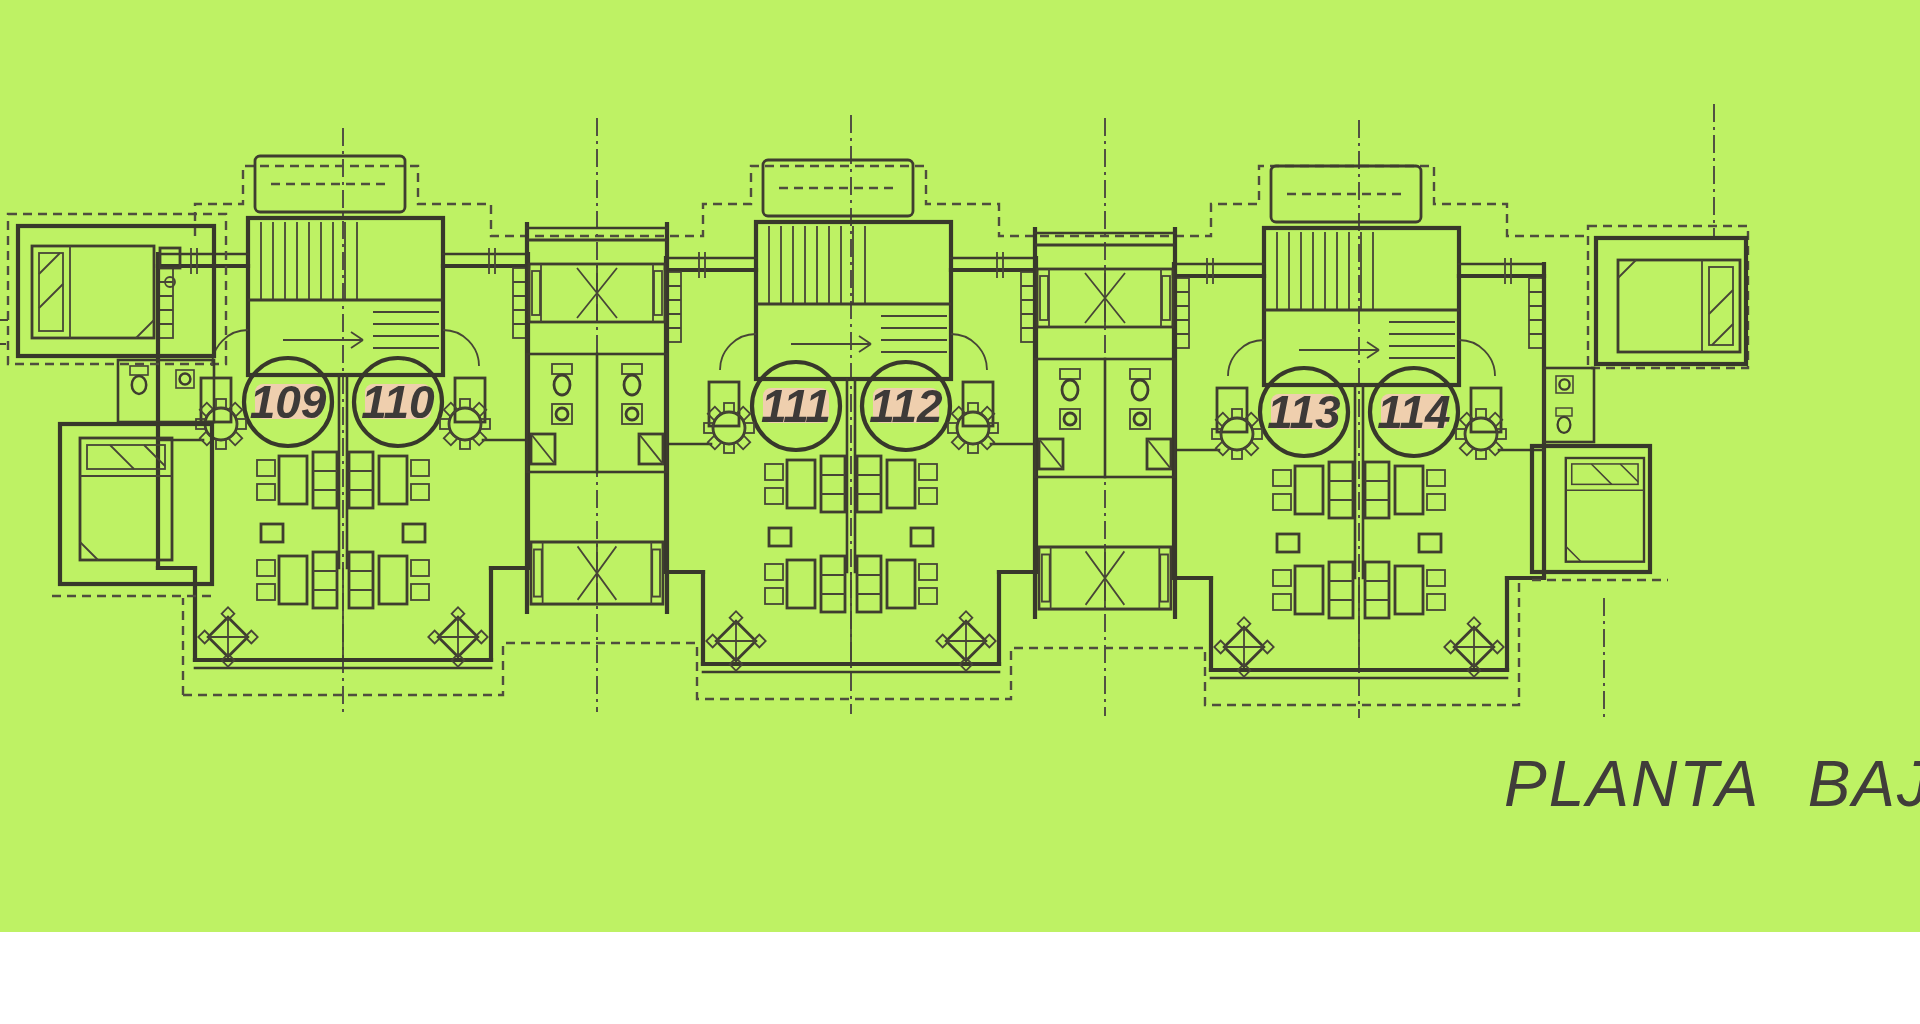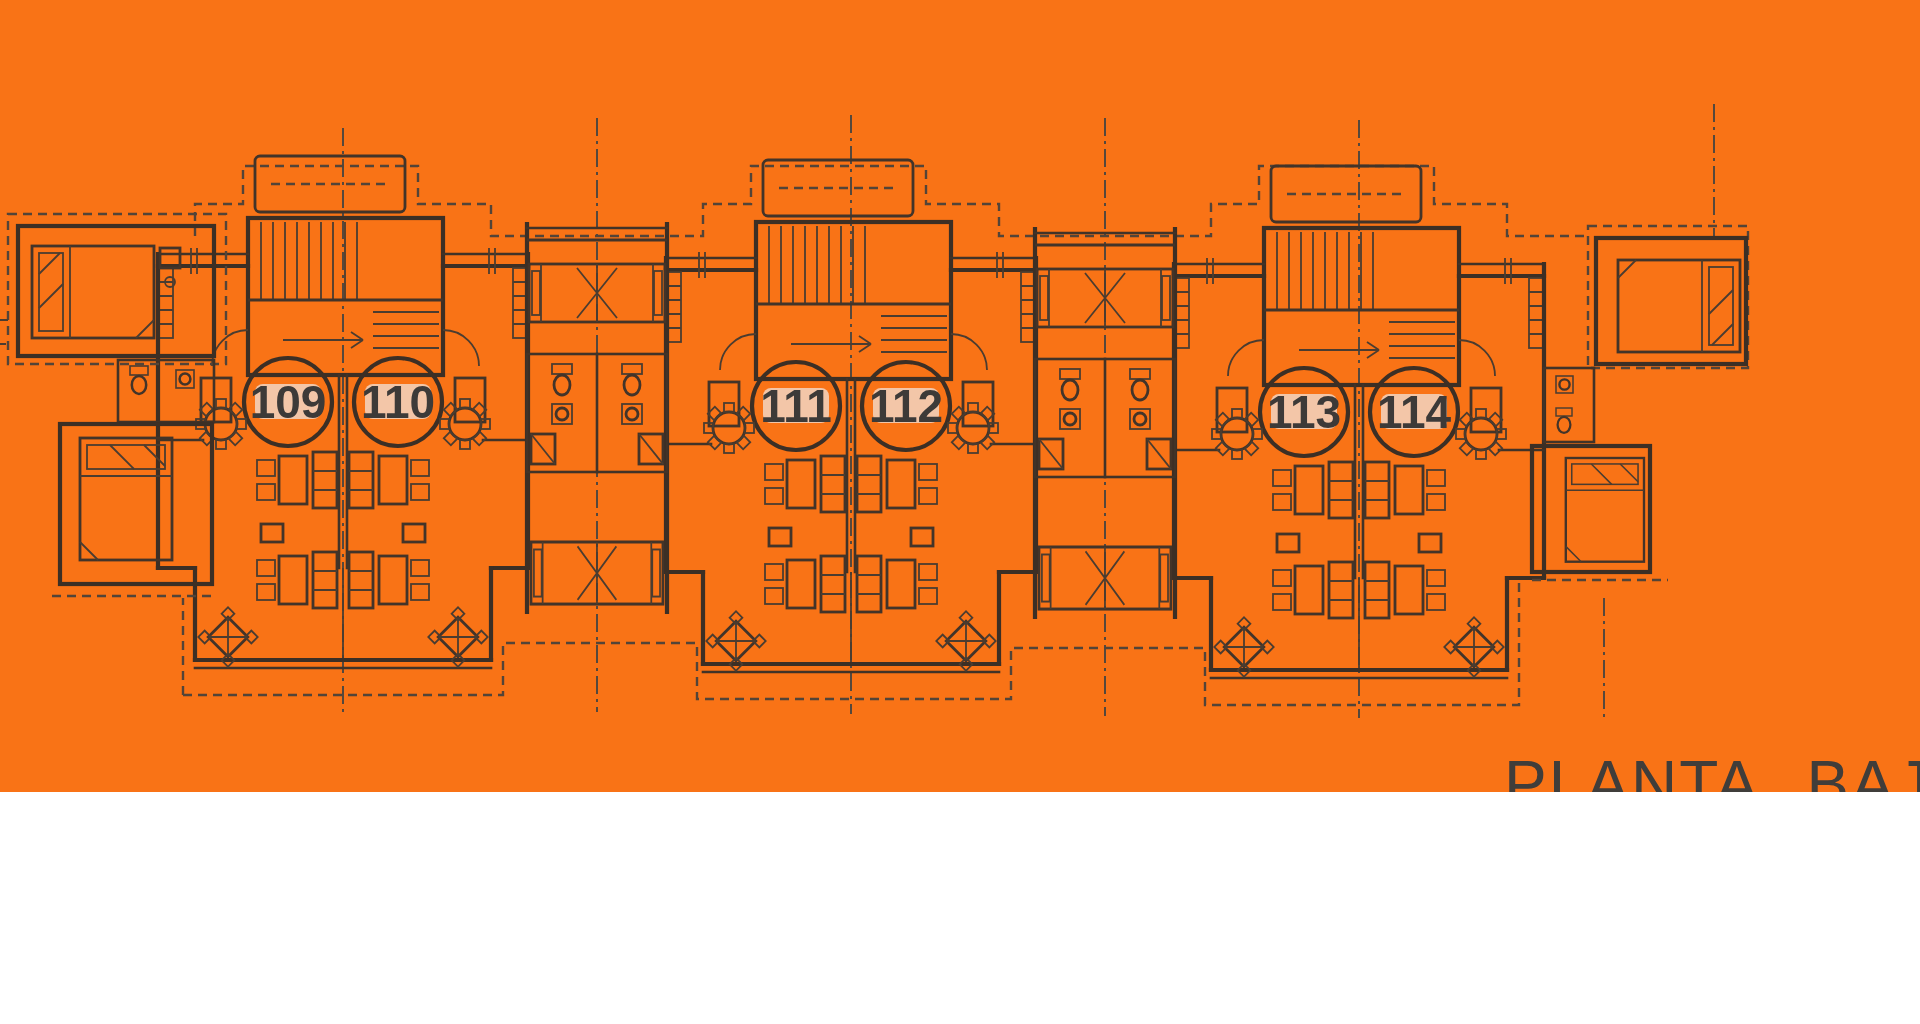--- a/index.html
+++ b/index.html
@@ -1,16 +1,16 @@
 <!DOCTYPE html>
 <html><head>
 <meta charset="utf-8">
 <style>
   html,body{margin:0;padding:0;background:#ffffff;}
-  .canvas{position:relative;width:1920px;height:792px;background:#f97316;overflow:hidden;}
+  .canvas{position:relative;width:1920px;height:932px;background:#bef264;overflow:hidden;font-style:italic;}
   svg{position:absolute;left:0;top:0;}
   
   .w  {stroke:#2e2a27;stroke-width:4.2;fill:none;stroke-linecap:square;stroke-linejoin:miter;}
   .w2 {stroke:#332f2b;stroke-width:2.6;fill:none;stroke-linecap:square;}
   .f  {stroke:#35302c;stroke-width:2.8;fill:none;stroke-linejoin:miter;}
   .t  {stroke:#3e3933;stroke-width:1.8;fill:none;}
   .dash{stroke:#46413c;stroke-width:2.4;fill:none;stroke-dasharray:9 6;}
   .cl {stroke:#4a4540;stroke-width:2;fill:none;stroke-dasharray:18 5 3 5;}
   .peach{fill:#f3cdb4;stroke:none;}
   .plan{opacity:.93;}

